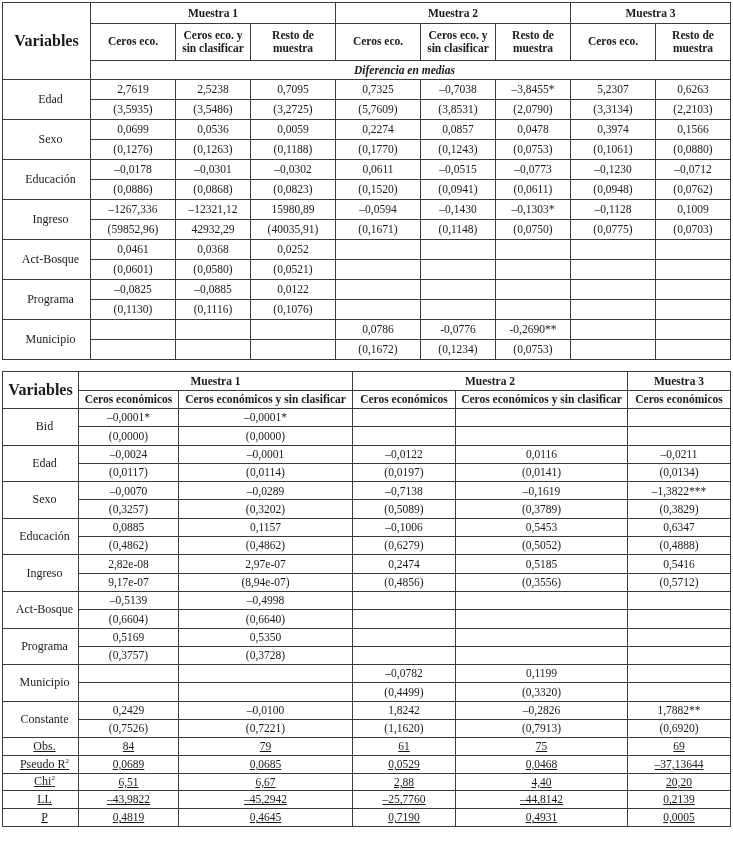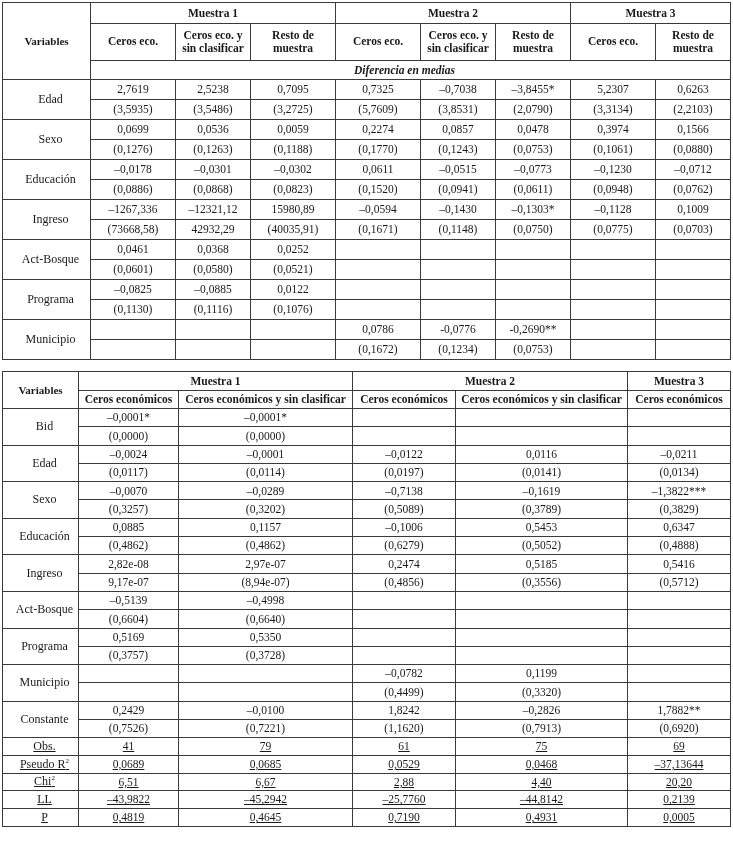--- a/index.html
+++ b/index.html
@@ -1,21 +1,21 @@
 <!DOCTYPE html>
 <html><head>
 <meta charset="utf-8">
 <style>
   html, body { margin: 0; padding: 0; background: #ffffff; }
   body { width: 733px; height: 841px; overflow: hidden; font-family: "Liberation Serif", "DejaVu Serif", serif; color: #1a1a1a; }
   table { border-collapse: collapse; table-layout: fixed; position: absolute; left: 2px; }
   td, th { border: 1px solid #3a3a3a; padding: 0; text-align: center; vertical-align: middle; font-size: 11.5px; line-height: 1.1; overflow: hidden; white-space: nowrap; }
   th { font-weight: bold; margin-top: 14px; }
   .var { text-align: center; padding-left: 8px; font-weight: normal; font-size: 12px; }
-  .vhead { font-weight: bold; font-size: 11px; }
+  .vhead { font-weight: bold; font-size: 16px; }
   #t1 { top: 2px; width: 728px; border: 1.5px solid #333; }
   #t1 tr.h1 th { height: 20px; }
   #t1 tr.h2 th { height: 36px; white-space: normal; line-height: 1.15; }
   #t1 tr.h3 th { height: 18px; text-align: left; padding-left: 8px; font-style: italic; }
   #t1 tr.d td { height: 19px; }
   #t2 { top: 371px; width: 728px; border: 1.5px solid #333; }
   #t2 tr.h1 th { height: 18px; }
   #t2 tr.h2 th { height: 17px; }
   #t2 tr.d td { height: 17.3px; }
   #t2 tr.s td { height: 16.7px; text-decoration: underline; }
@@ -127,21 +127,21 @@
         <td>–1267,336</td>
         <td>–12321,12</td>
         <td>15980,89</td>
         <td>–0,0594</td>
         <td>–0,1430</td>
         <td>–0,1303*</td>
         <td>–0,1128</td>
         <td>0,1009</td>
       </tr>
       <tr class="d">
-        <td>(73668,58)</td>
+        <td>(59852,96)</td>
         <td>42932,29</td>
         <td>(40035,91)</td>
         <td>(0,1671)</td>
         <td>(0,1148)</td>
         <td>(0,0750)</td>
         <td>(0,0775)</td>
         <td>(0,0703)</td>
       </tr>
       <tr class="d">
         <td class="var" rowspan="2">Act-Bosque</td>
@@ -364,21 +364,21 @@
       </tr>
       <tr class="d">
         <td>(0,7526)</td>
         <td>(0,7221)</td>
         <td>(1,1620)</td>
         <td>(0,7913)</td>
         <td>(0,6920)</td>
       </tr>
       <tr class="s">
         <td class="var"><span>Obs.</span></td>
-        <td>41</td>
+        <td>84</td>
         <td>79</td>
         <td>61</td>
         <td>75</td>
         <td>69</td>
       </tr>
       <tr class="s">
         <td class="var"><span>Pseudo R</span><sup>2</sup></td>
         <td>0,0689</td>
         <td>0,0685</td>
         <td>0,0529</td>

